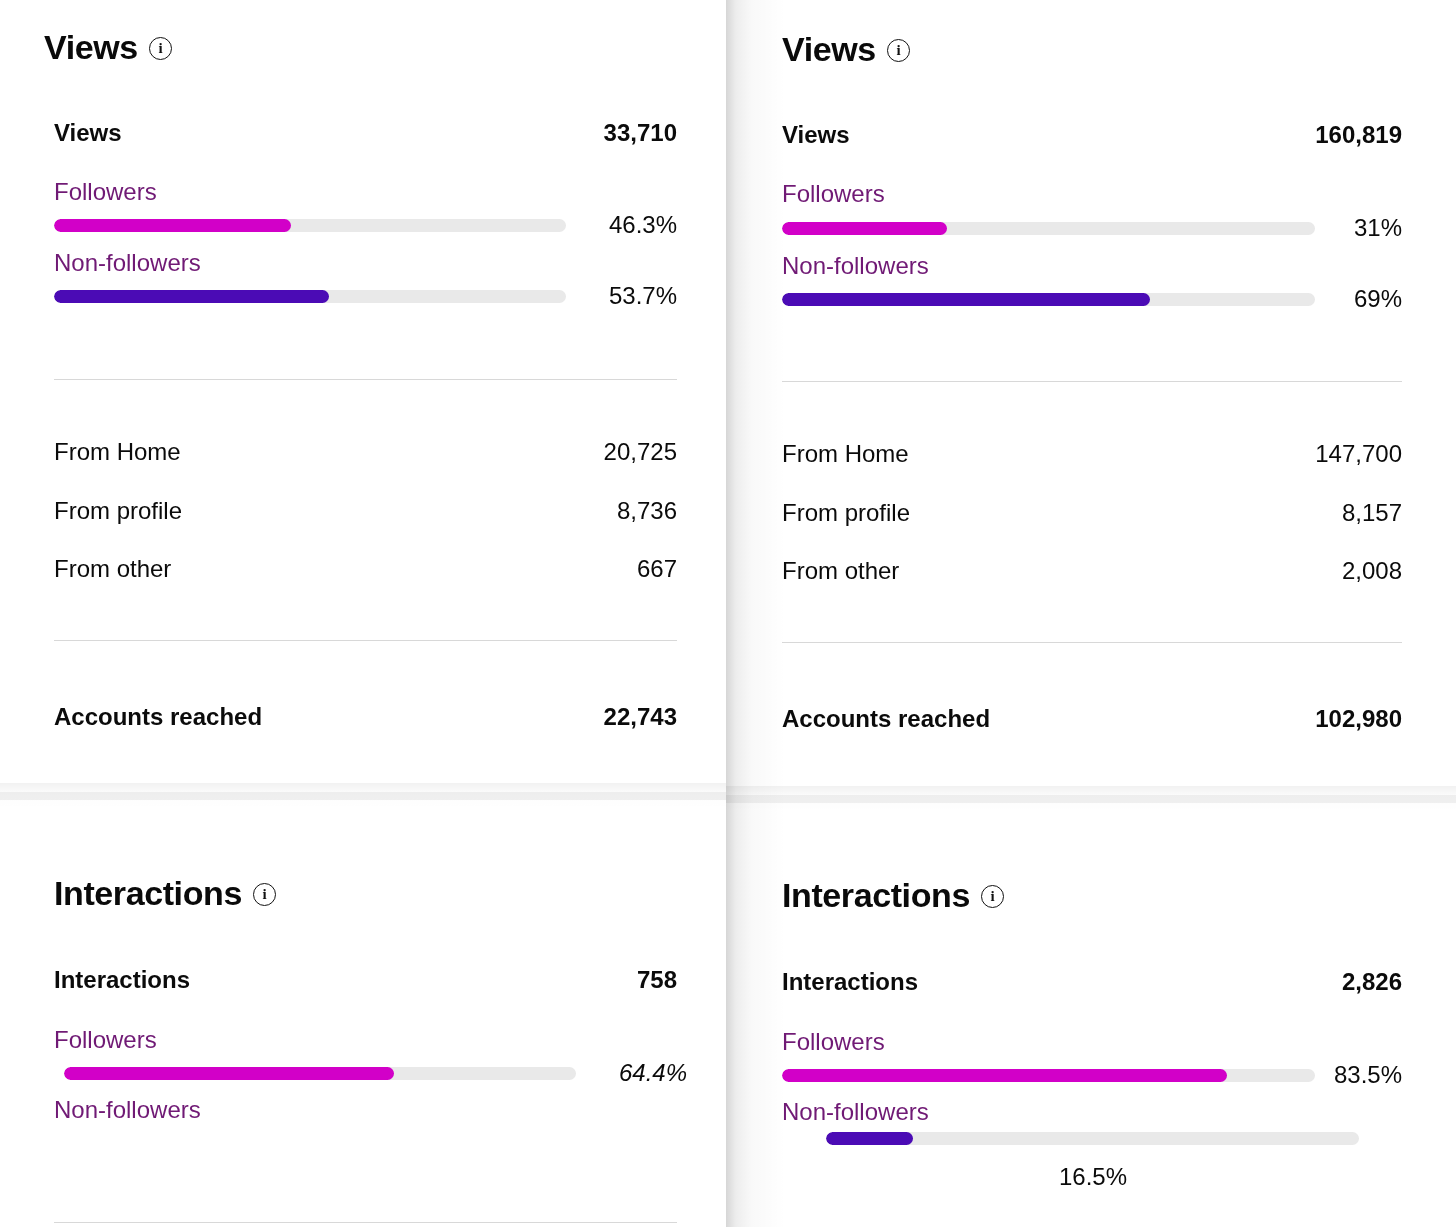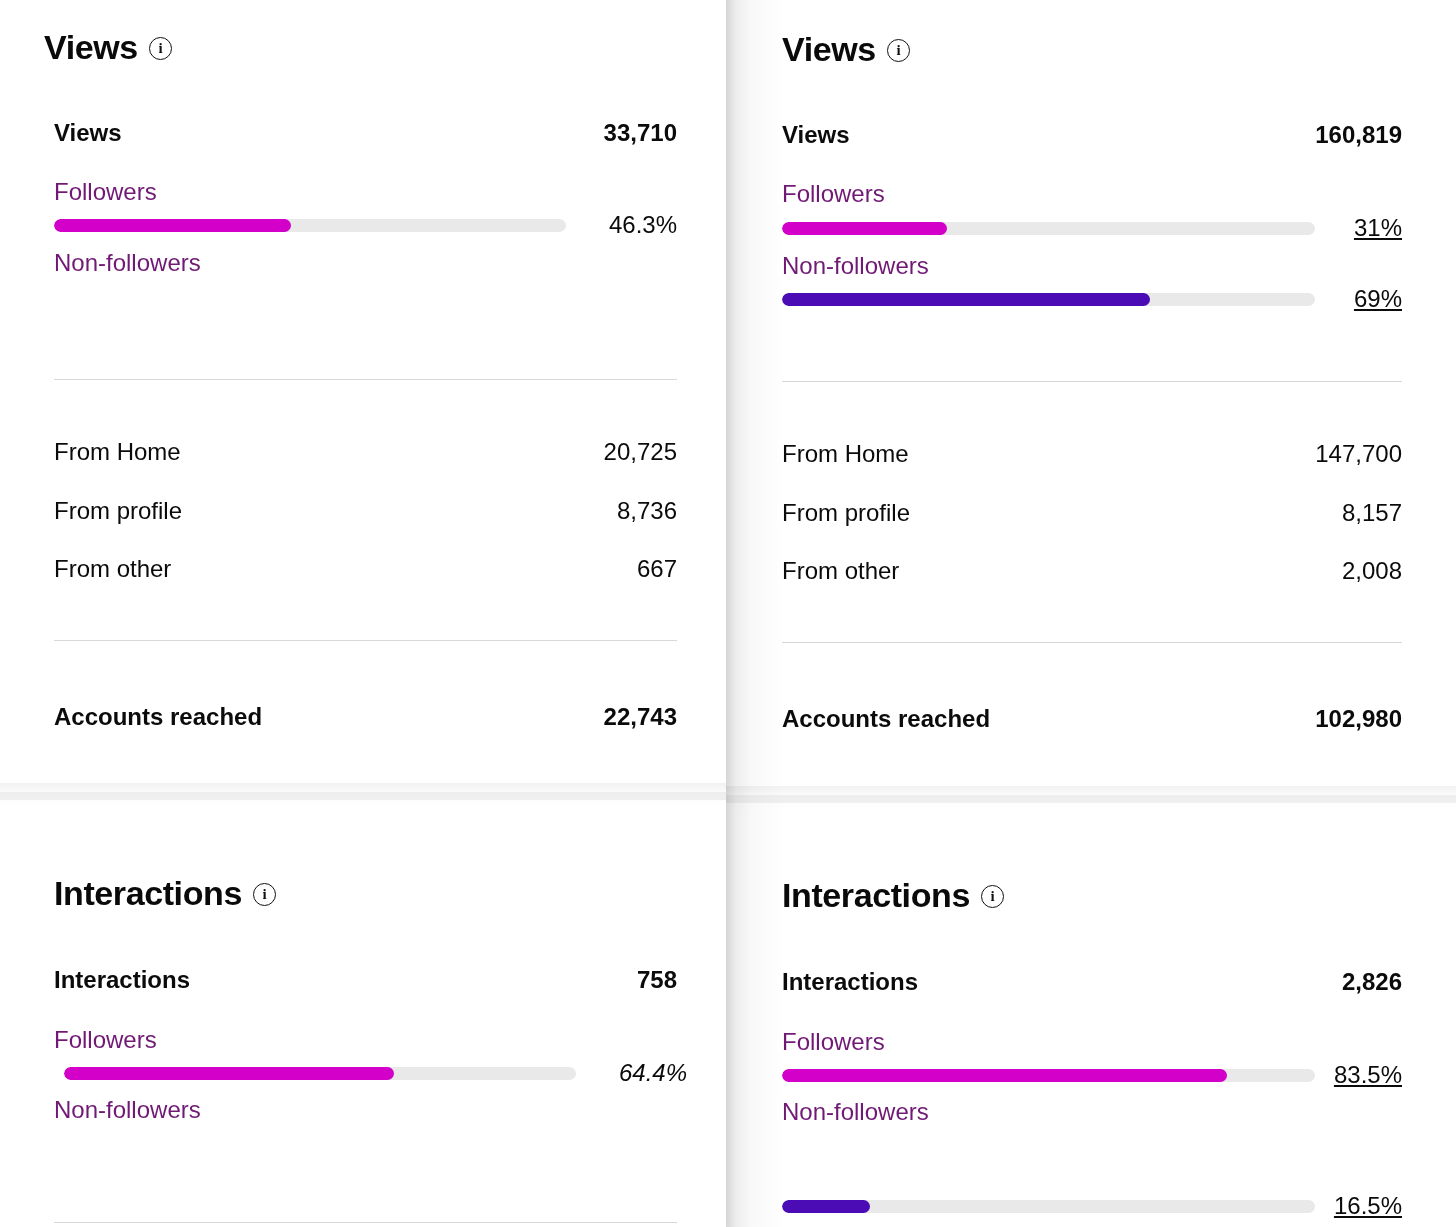--- a/index.html
+++ b/index.html
@@ -177,26 +177,26 @@
   .R-src2       { position: absolute; top: 499px; left: 56px; width: 620px; }
   .R-src3       { position: absolute; top: 557px; left: 56px; width: 620px; }
   .R-div2       { position: absolute; top: 642px; left: 56px; width: 620px; }
   .R-reached    { position: absolute; top: 705px; left: 56px; width: 620px; }
 
   .R-title2     { position: absolute; top: 878px; left: 56px; }
   .R-int-row    { position: absolute; top: 968px; left: 56px; width: 620px; }
   .R-if-label   { position: absolute; top: 1028px; left: 56px; }
   .R-if-bar     { position: absolute; top: 1061px; left: 56px; width: 620px; }
   .R-inf-label  { position: absolute; top: 1098px; left: 56px; }
-  .R-inf-bar    { position: absolute; top: 1192px; left: 56px; width: 620px; }
+  .R-inf-bar    { position: absolute; top: 1132px; left: 56px; width: 620px; flex-direction: column; }
 
   .track-l { width: 512px; }
   .track-r { width: 533px; }
   .pct-l { width: 95px; }
-  .pct-r { width: 70px; text-decoration: underline; }
+  .pct-r { width: 70px; }
 </style>
 </head>
 <body>
 
 <div class="screen">
   <div class="cols">
 
     <div class="col col-left">
 
       <div class="gapband gapband-left"></div>
@@ -216,20 +216,26 @@
 
       <div class="bar-label L-f-label">Followers</div>
       <div class="bar-row L-f-bar">
         <div class="bar-track track-l">
           <div class="bar-fill" style="width: 46.3%; background: rgb(210, 0, 200);"></div>
         </div>
         <div class="bar-pct pct-l">46.3%</div>
       </div>
 
       <div class="bar-label L-nf-label">Non-followers</div>
+      <div class="bar-row L-nf-bar">
+        <div class="bar-track track-l">
+          <div class="bar-fill" style="width: 53.7%; background: rgb(75, 11, 181);"></div>
+        </div>
+        <div class="bar-pct pct-l">53.7%</div>
+      </div>
 
       <div class="divider L-div1"></div>
 
       <div class="row L-src1">
         <span class="row-label">From Home</span>
         <span class="row-value">20,725</span>
       </div>
       <div class="row L-src2">
         <span class="row-label">From profile</span>
         <span class="row-value">8,736</span>

